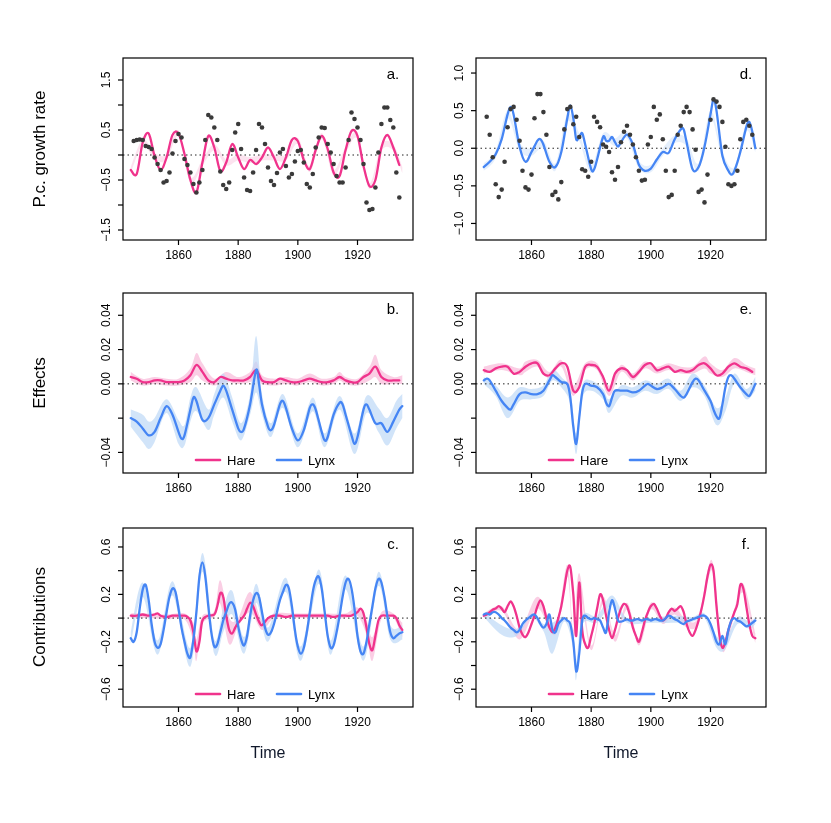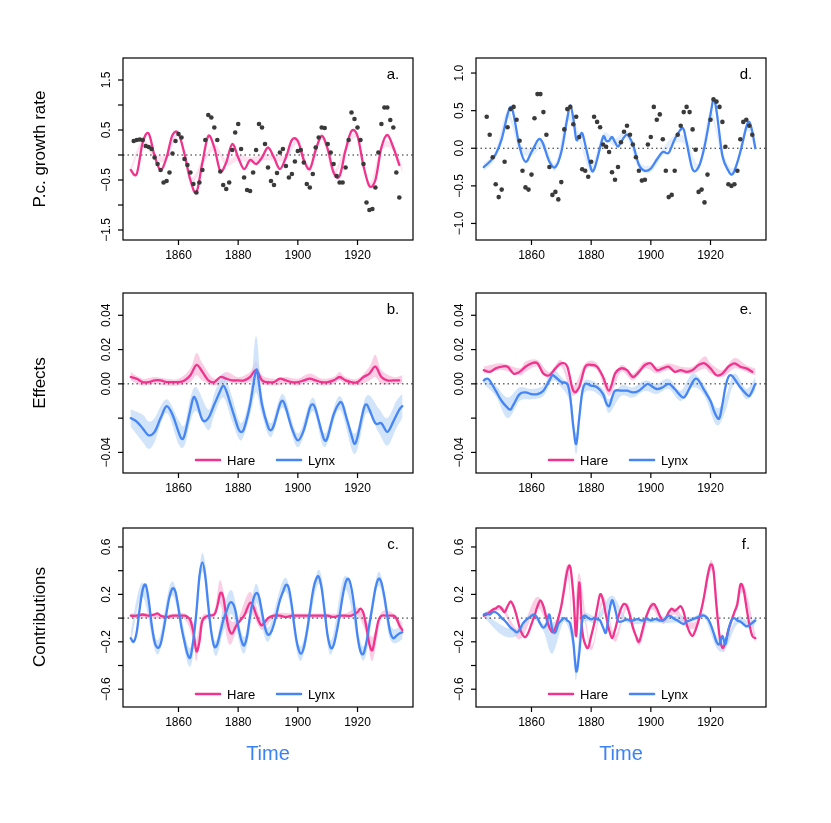--- a/index.html
+++ b/index.html
@@ -2,21 +2,21 @@
 <html><head>
 <meta charset="utf-8">
 <style>
   html,body{margin:0;padding:0;background:#ffffff;}
   #figure{position:relative;width:831px;height:823px;background:#ffffff;
           font-family:"Liberation Sans", sans-serif;overflow:hidden;}
   #chart-svg{position:absolute;left:0;top:0;}
   .rot-label{position:absolute;transform:translate(-50%,-50%) rotate(-90deg);
              font-size:17px;color:#000;white-space:nowrap;}
   .time-label{position:absolute;transform:translate(-50%,-50%);
-              font-size:20px;color:#3b82f6;white-space:nowrap;}
+              font-size:16px;color:#0f172a;white-space:nowrap;}
 </style>
 </head>
 <body>
 
 <div id="figure">
   <svg id="chart-svg" width="831" height="823">
       <g>
         <clipPath id="clip-a">
           <rect x="123" y="58" width="290" height="182"></rect>
         </clipPath>

